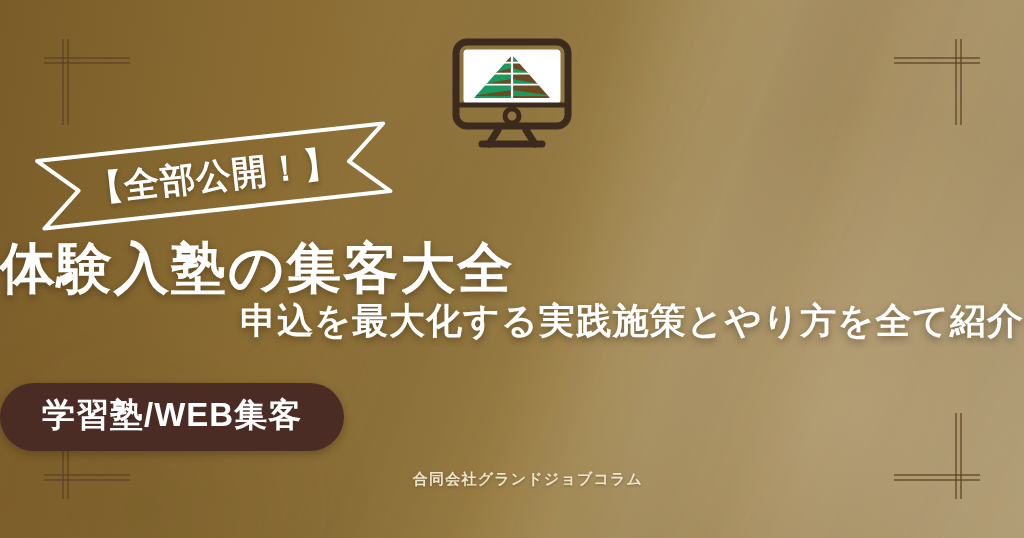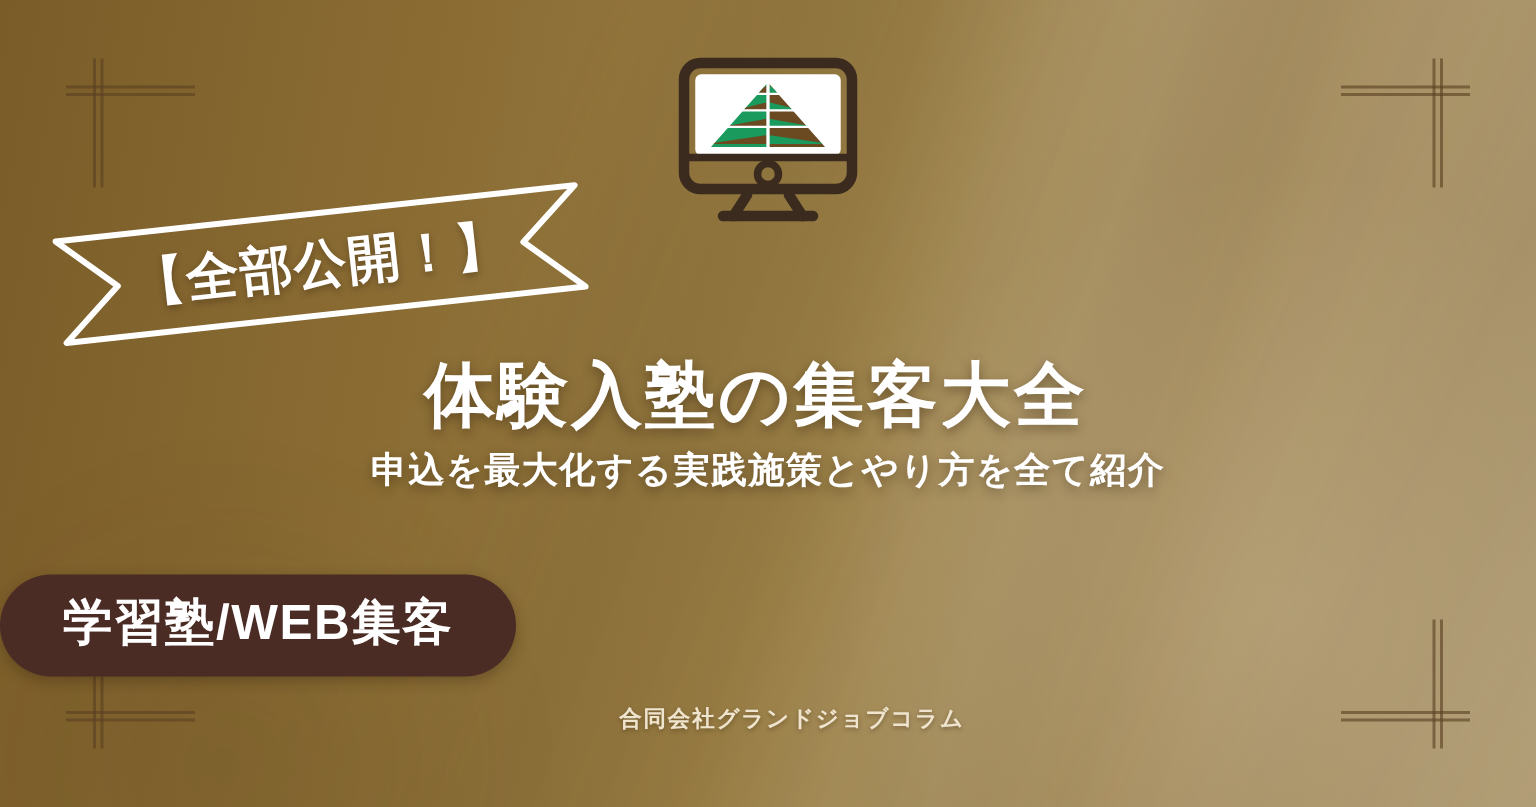--- a/index.html
+++ b/index.html
@@ -78,29 +78,29 @@
     position:absolute; left:0; top:0; width:360px; height:104px;
     display:flex; align-items:center; justify-content:center;
     color:#FFFFFF; font-size:35px; font-weight:700; letter-spacing:1px;
     text-shadow:0 2px 5px rgba(50,32,12,.40);
     white-space:nowrap;
   }
 
   
   .title{
     position:absolute; left:0; right:16px; top:232px;
-    text-align:center;
-    color:#FFFFFF; font-size:47px; font-weight:700; letter-spacing:2px;
+    text-align:left;
+    color:#FFFFFF; font-size:55px; font-weight:700; letter-spacing:2px;
     text-shadow:0 3px 7px rgba(48,30,10,.45);
     white-space:nowrap;
   }
   .subtitle{
     position:absolute; left:0; right:0; top:297px;
-    text-align:center;
-    color:#FFFFFF; font-size:24px; font-weight:700; letter-spacing:1px;
+    text-align:right;
+    color:#FFFFFF; font-size:36px; font-weight:700; letter-spacing:1px;
     text-shadow:0 3px 7px rgba(48,30,10,.45);
     white-space:nowrap;
   }
 
   .badge-row{ position:absolute; left:0; right:0; top:383px; display:flex; justify-content:flex-start; }
   .badge{
     background:#4A2C25;
     color:#FFFFFF;
     font-size:33px; font-weight:700; letter-spacing:1px;
     padding:10px 42px 13px;

